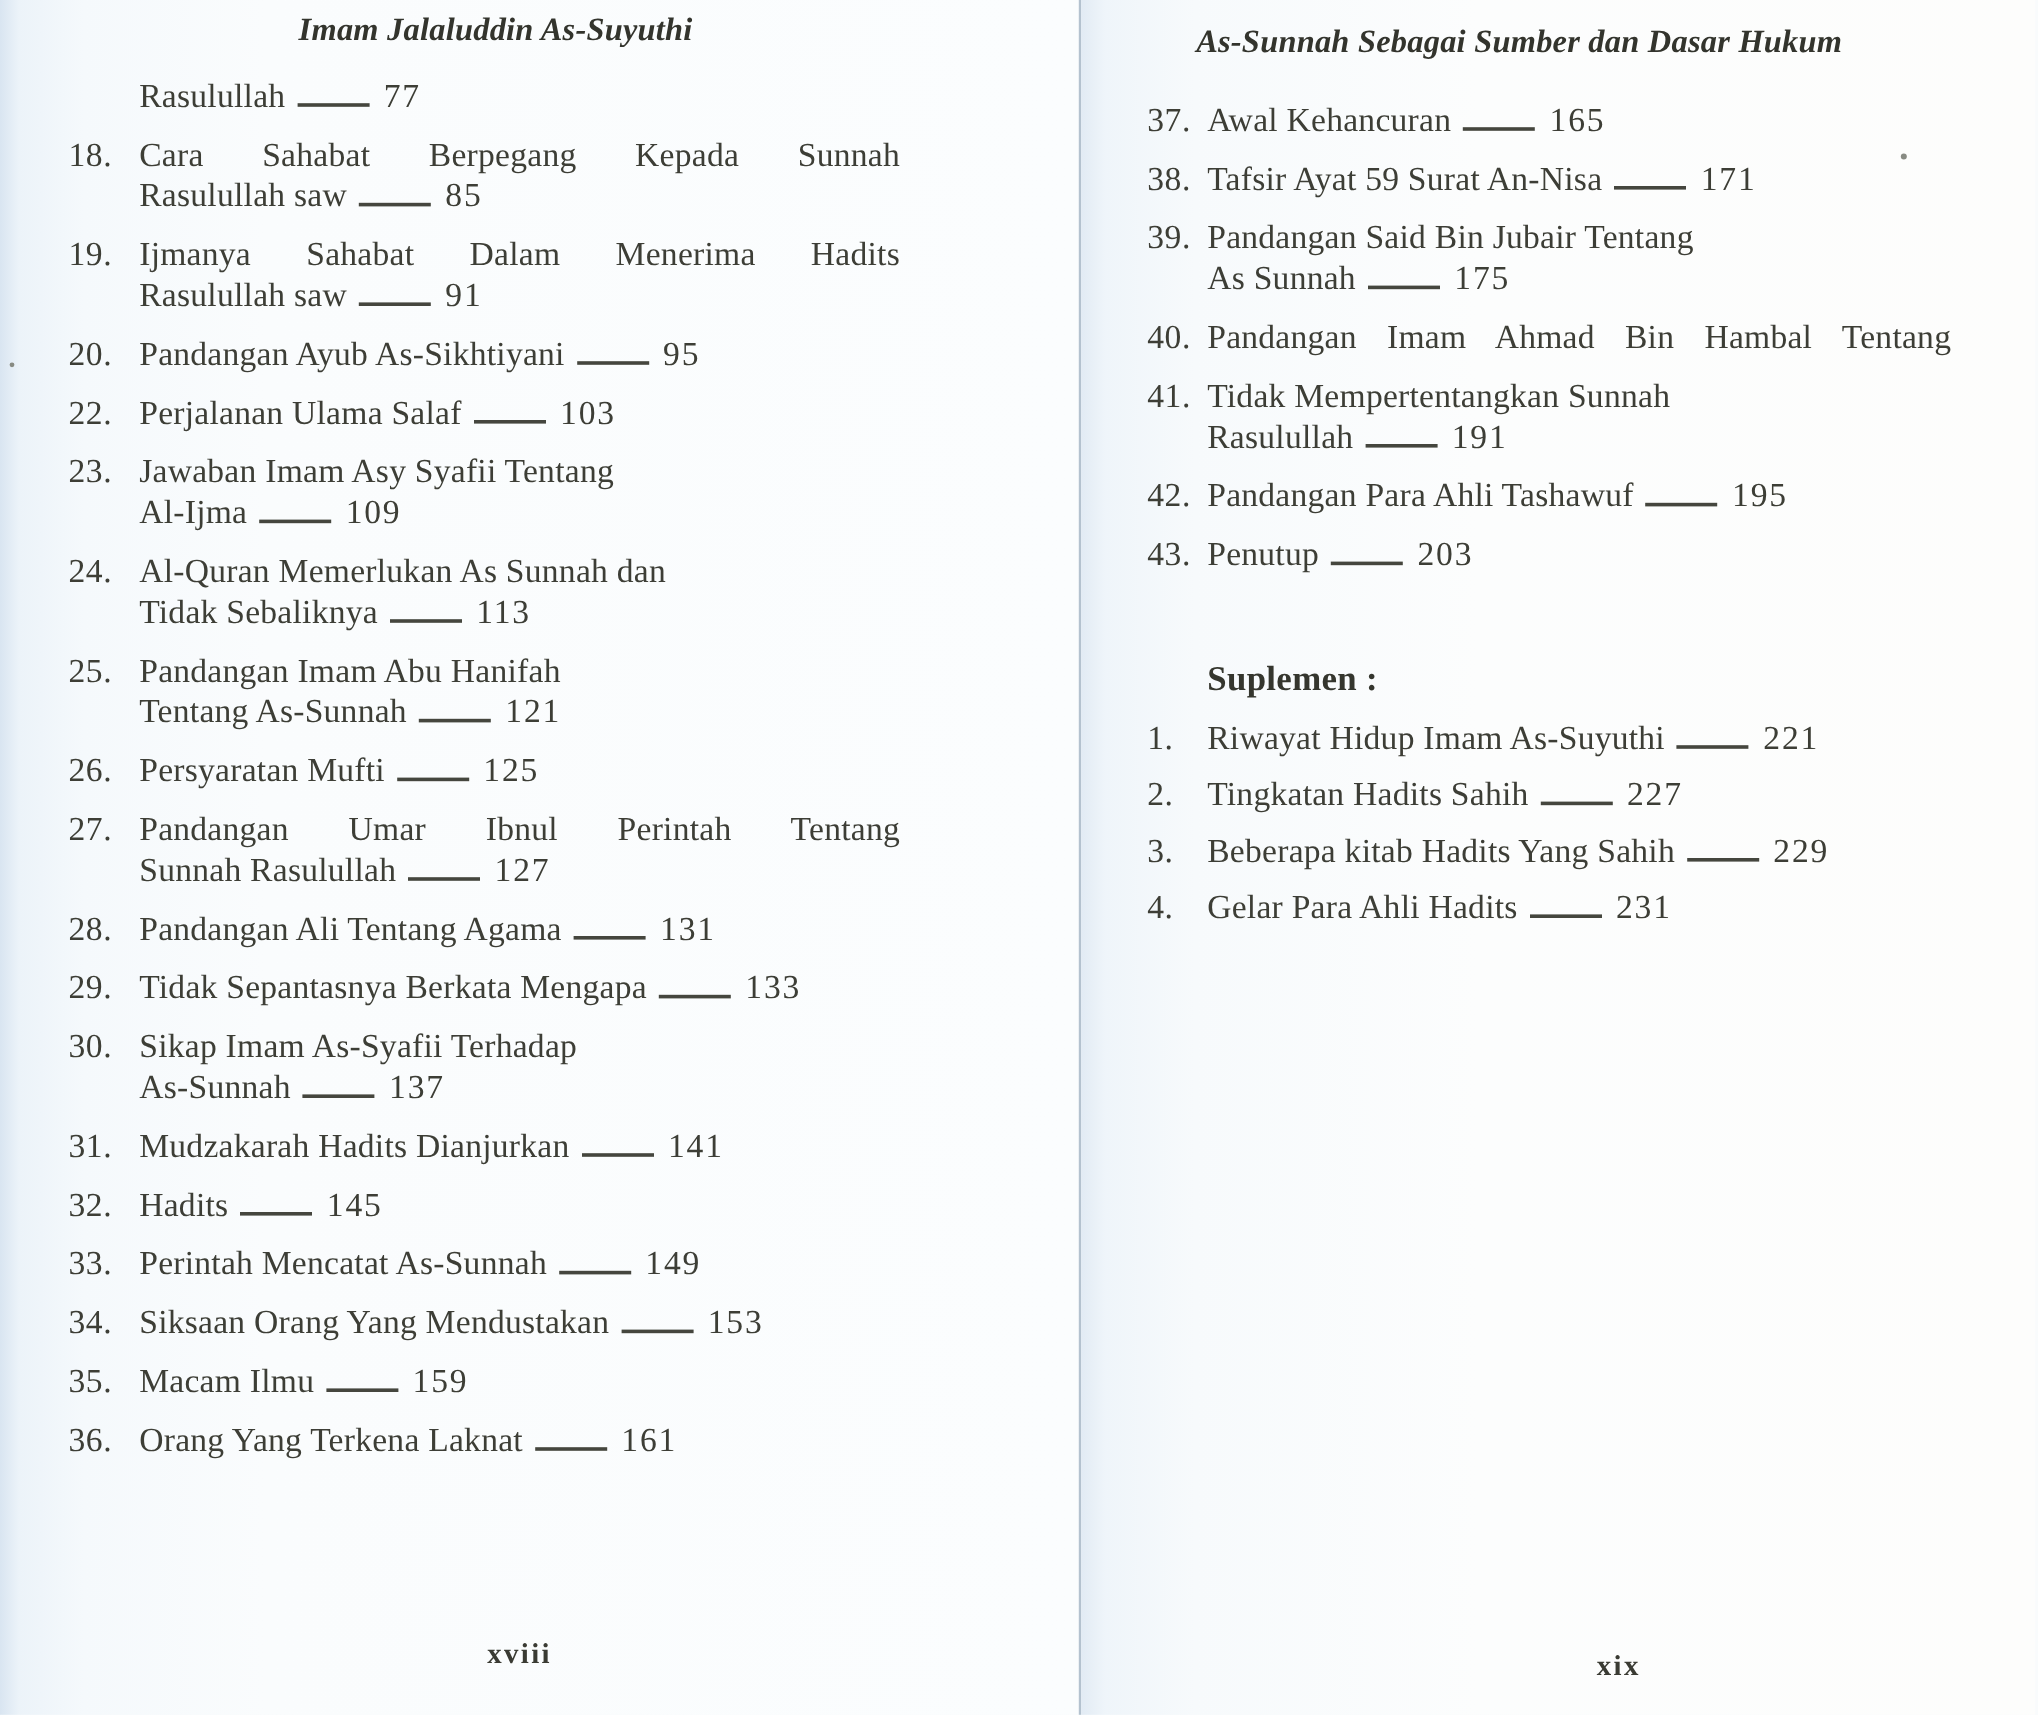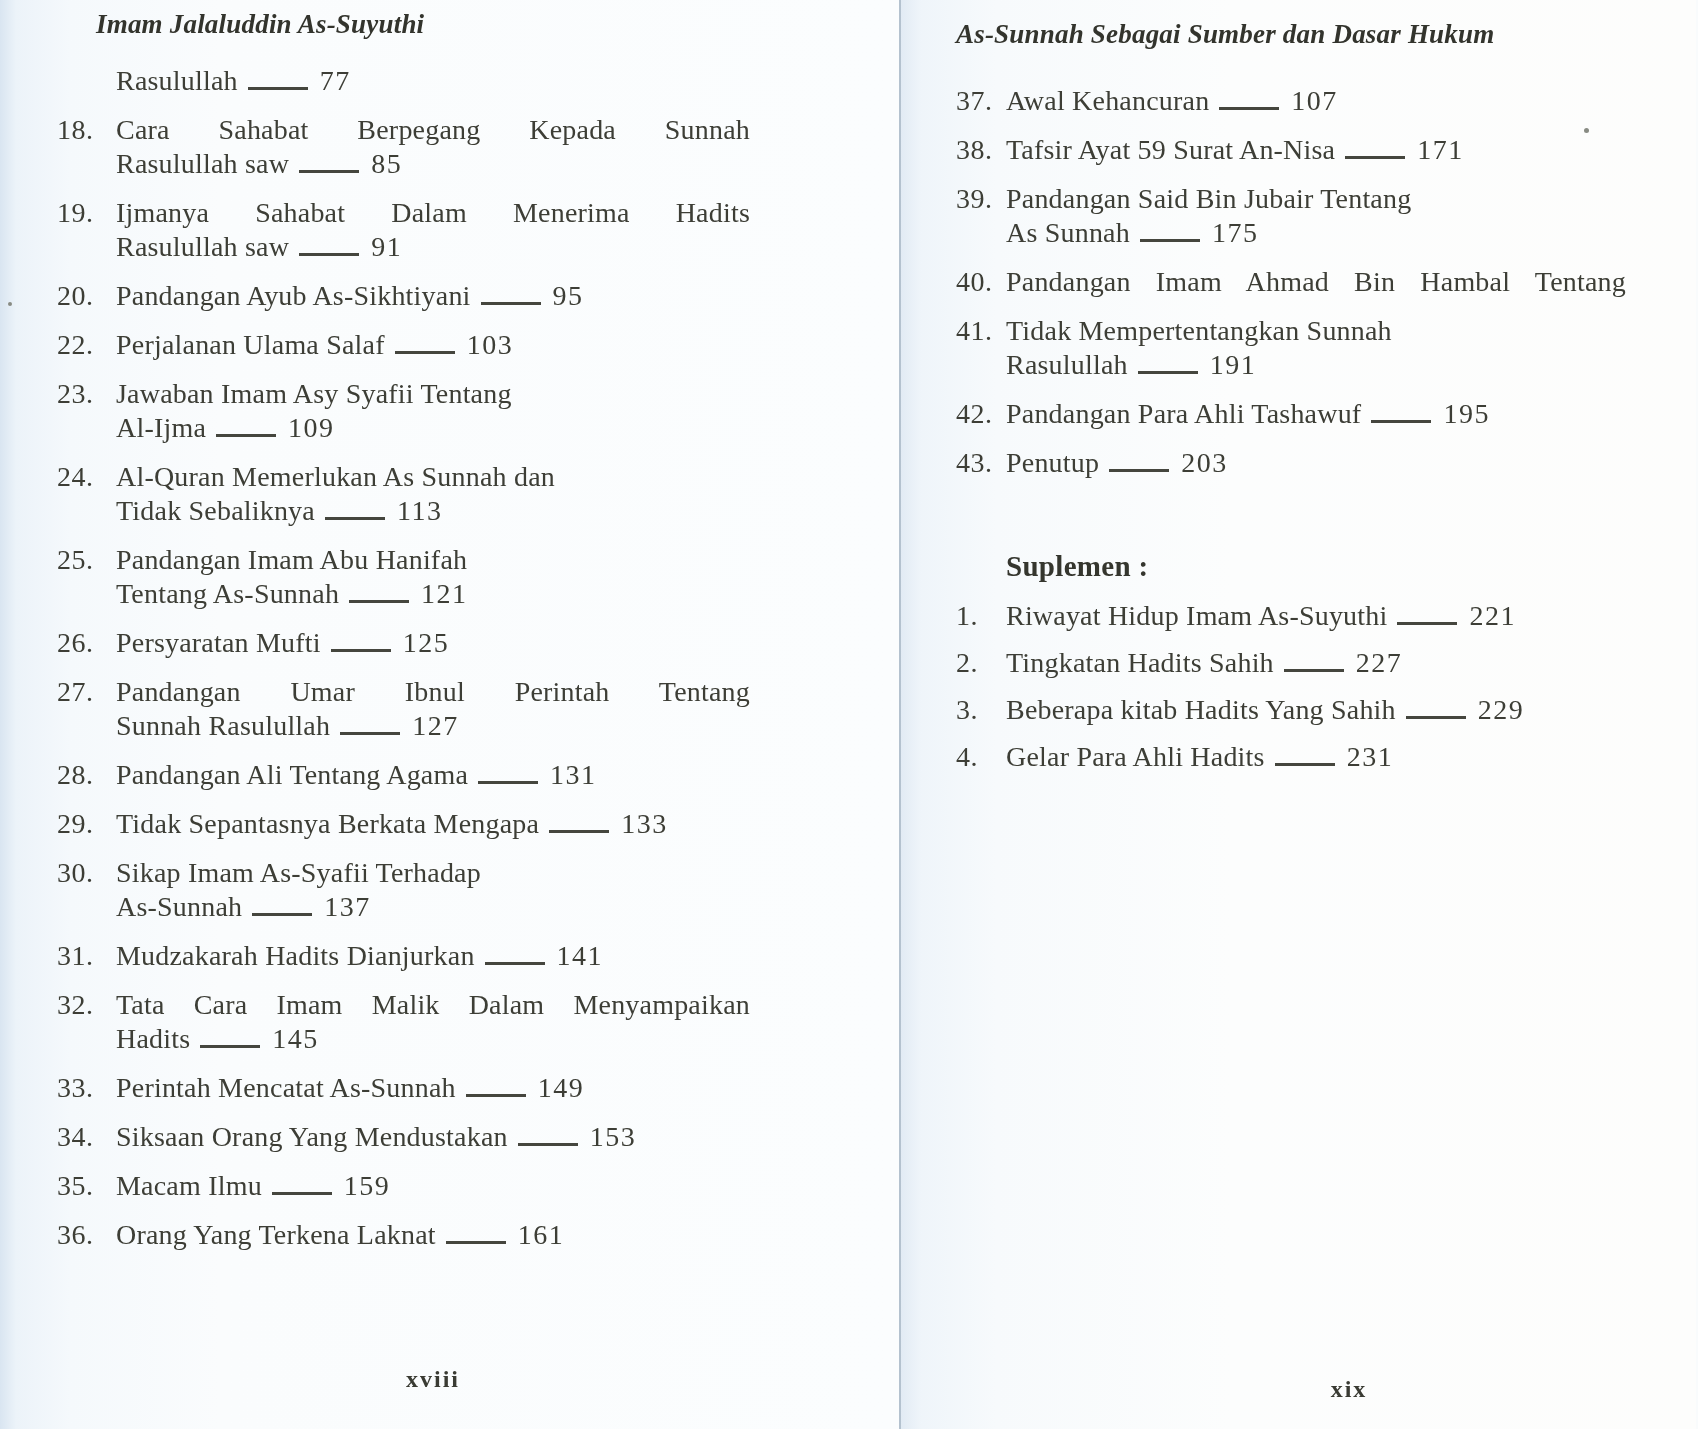--- a/index.html
+++ b/index.html
@@ -19,21 +19,21 @@
   }
   .page-right{
     width:795px;
     background:linear-gradient(90deg,#e2ebf4 0px,#eff5fa 20px,#f7fafc 95px,#fcfdfd 330px,#fdfdfc 100%);
     text-decoration:underline;
   }
   .running-head{
     position:absolute;
     font-style:italic;font-weight:600;
     font-size:27px;letter-spacing:.2px;color:#33342d;
-    white-space:nowrap;text-align:left;
+    white-space:nowrap;text-align:center;
   }
   .page-left .running-head{top:9px;left:96px;width:634px}
   .page-right .running-head{top:19px;left:55px;width:620px}
   .toc-list{position:absolute;font-size:28px}
   .page-left .toc-list{top:64px;left:116px;width:634px}
   .page-right .toc-list{top:84px;left:105px;width:620px}
   .toc-item{position:relative;margin-bottom:15px}
   .toc-num{position:absolute;top:0;left:-59px;line-height:34px;letter-spacing:.5px}
   .page-right .toc-num{left:-50px}
   .toc-lines{display:block}
@@ -153,21 +153,20 @@
         </div>
         <div class="toc-item">
           <span class="toc-num">31.</span>
           <div class="toc-lines">
             <div class="toc-line"><span class="toc-title">Mudzakarah Hadits Dianjurkan</span><span class="leader"></span><span class="pagenum">141</span></div>
           </div>
         </div>
         <div class="toc-item">
           <span class="toc-num">32.</span>
           <div class="toc-lines">
-            <div class="toc-line justify"><span class="toc-title">Tata Cara Imam Malik Dalam Menyampaikan</span></div>
             <div class="toc-line"><span class="toc-title">Hadits</span><span class="leader"></span><span class="pagenum">145</span></div>
           </div>
         </div>
         <div class="toc-item">
           <span class="toc-num">33.</span>
           <div class="toc-lines">
             <div class="toc-line"><span class="toc-title">Perintah Mencatat As-Sunnah</span><span class="leader"></span><span class="pagenum">149</span></div>
           </div>
         </div>
         <div class="toc-item">
@@ -192,21 +191,21 @@
     <div class="folio">xviii</div>
     <div class="speck" style="left:8px;top:302px;width:4px;height:4px"></div>
   </div>
 
   <div class="page page-right">
     <div class="running-head">As-Sunnah Sebagai Sumber dan Dasar Hukum</div>
     <div class="toc-list">
         <div class="toc-item">
           <span class="toc-num">37.</span>
           <div class="toc-lines">
-            <div class="toc-line"><span class="toc-title">Awal Kehancuran</span><span class="leader"></span><span class="pagenum">107</span></div>
+            <div class="toc-line"><span class="toc-title">Awal Kehancuran</span><span class="leader"></span><span class="pagenum">165</span></div>
           </div>
         </div>
         <div class="toc-item">
           <span class="toc-num">38.</span>
           <div class="toc-lines">
             <div class="toc-line"><span class="toc-title">Tafsir Ayat 59 Surat An-Nisa</span><span class="leader"></span><span class="pagenum">171</span></div>
           </div>
         </div>
         <div class="toc-item">
           <span class="toc-num">39.</span>

